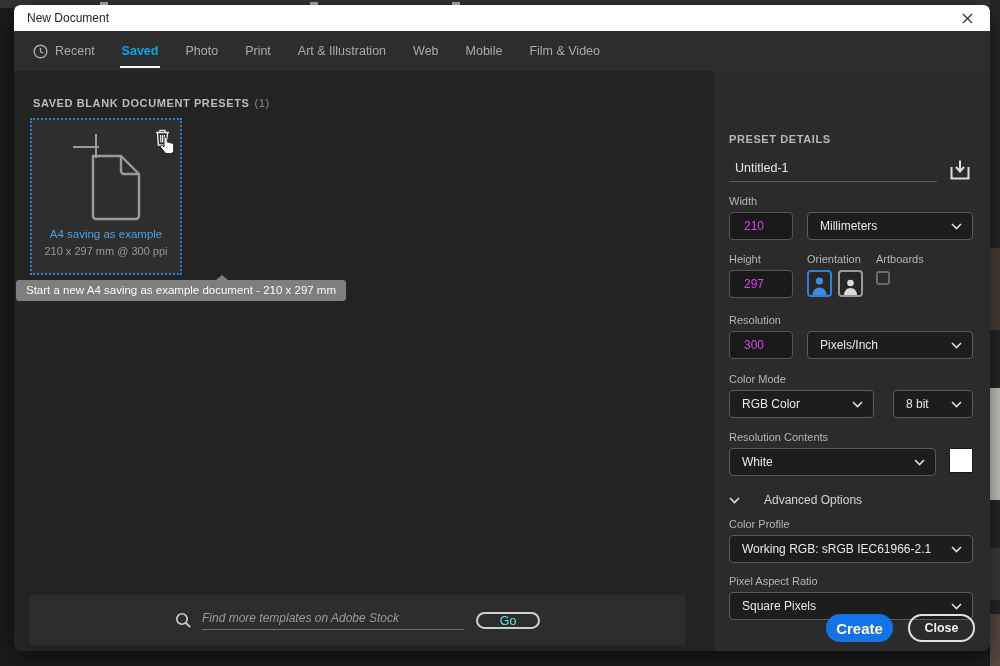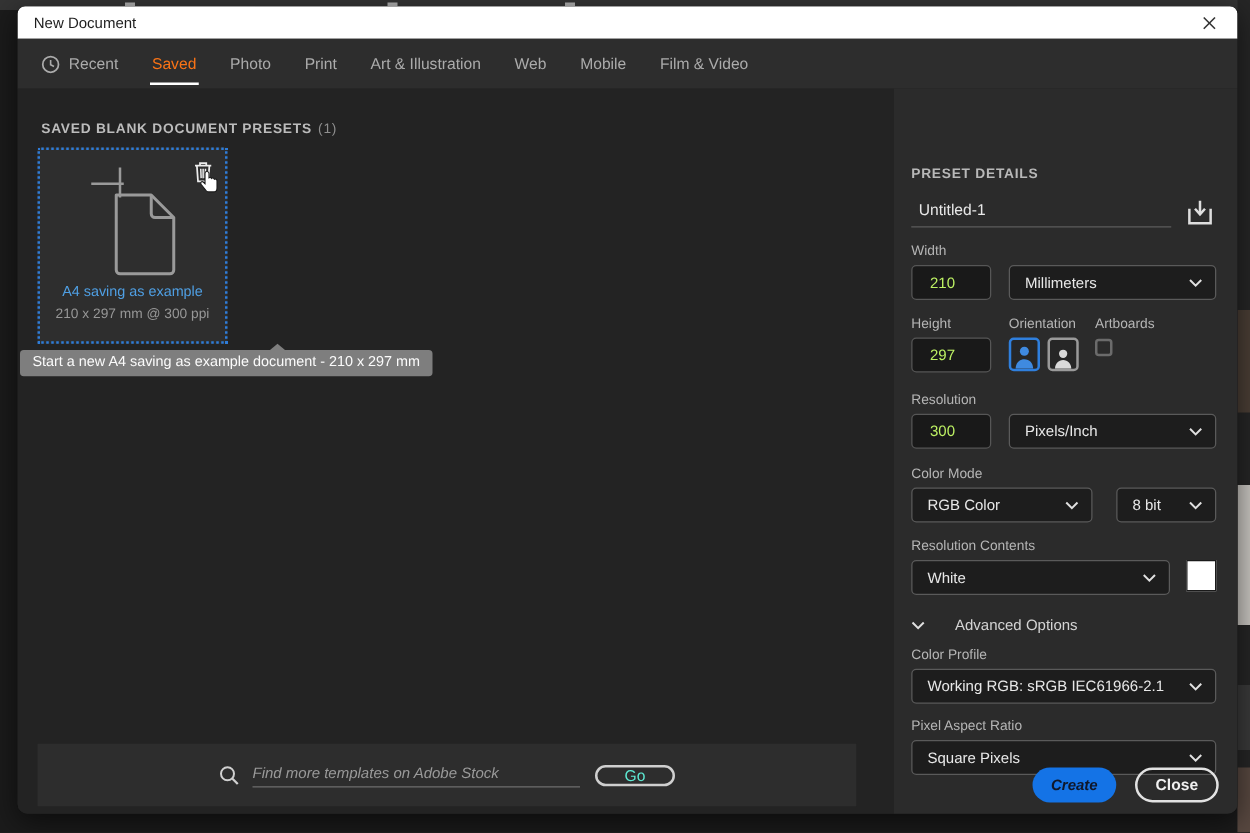--- a/index.html
+++ b/index.html
@@ -13,21 +13,21 @@
   .right-strip .frag { position:absolute; left:0; width:10px; }
 
   
   .dialog { position:absolute; left:14px; top:5px; width:976px; height:646px; background:#232323; border-radius:6px 6px 8px 8px; box-shadow:0 6px 22px rgba(0,0,0,.55); overflow:hidden; }
   .titlebar { position:absolute; left:0; top:0; width:100%; height:26px; background:#ffffff; border-radius:6px 6px 0 0; display:flex; align-items:center; }
   .titlebar .title { color:#1e1e1e; font-size:12px; padding-left:13px; }
   .close-btn { position:absolute; right:10px; top:0; width:26px; height:26px; display:flex; align-items:center; justify-content:center; cursor:pointer; }
 
   .tabbar { position:absolute; left:0; top:26px; width:100%; height:40px; background:#2d2d2d; display:flex; align-items:center; gap:27px; padding-left:19px; }
   .tab { font-size:12.5px; color:#ababab; display:flex; align-items:center; gap:7px; height:100%; position:relative; cursor:pointer; }
-  .tab.active { color:#f97316; font-weight:normal;text-align:right; }
+  .tab.active { color:#0ea5e9; font-weight:bold;text-align:right; }
   .tab.active::after { content:""; position:absolute; left:-2px; right:-2px; bottom:3px; height:2px; background:#ffffff; }
 
   .body-left { position:absolute; left:0; top:66px; width:701px; height:580px; background:#232323; }
   .section-heading { position:absolute; left:19px; top:26px; font-size:11px; font-weight:bold; letter-spacing:.6px; color:#bcbcbc; }
   .section-heading .count { color:#8f8f8f; font-weight:normal; margin-left:5px; }
 
   .preset-card { position:absolute; left:16px; top:47px; width:152px; height:157px; background:#2e2e2e; border:2px dotted #2e7cd8; cursor:pointer; }
   .doc-icon-wrap { position:absolute; left:0; top:10px; width:100%; display:flex; justify-content:center; }
   .preset-title { position:absolute; left:0; top:108px; width:100%; text-align:center; font-size:11.5px; color:#4f9fe3; }
   .preset-subtitle { position:absolute; left:0; top:125px; width:100%; text-align:center; font-size:11px; color:#979797; }
@@ -45,36 +45,36 @@
   .go-btn { width:64px; height:17px; border-radius:15px; border:2px solid #cfcfcf; background:transparent; color:#5eead4; font-size:12.5px; cursor:pointer; margin-left:2px; font-family:"Liberation Sans", sans-serif; }
 
   .panel { position:absolute; left:701px; top:66px; width:275px; height:580px; background:#2b2b2b; padding:20px 17px 0 14px; }
   .panel-heading { font-size:11px; font-weight:bold; letter-spacing:.6px; color:#b8b8b8;margin-top:42px; }
   .name-row { margin-top:13px; display:flex; align-items:center; }
   .name-input { flex:1; background:transparent; border:none; border-bottom:1px solid #5c5c5c; color:#e8e8e8; font-size:12.5px; padding:3px 6px 6px 6px; outline:none; font-family:"Liberation Sans", sans-serif; }
   .save-icon-btn { width:26px; height:24px; margin-left:10px; display:flex; align-items:center; justify-content:center; cursor:pointer; }
 
   .fld-label { font-size:11px; color:#b5b5b5; margin-top:13px; margin-bottom:5px; }
   .row { display:flex; align-items:flex-start; }
-  .num-input { width:64px; height:28px; background:#191919; border:1px solid #565656; border-radius:4px; color:#bef264; font-size:12px; padding:0 0 0 14px; outline:none; font-family:"Liberation Sans", sans-serif; }
+  .num-input { width:64px; height:28px; background:#191919; border:1px solid #565656; border-radius:4px; color:#d946ef; font-size:12px; padding:0 0 0 14px; outline:none; font-family:"Liberation Sans", sans-serif; }
   .dd { height:28px; background:#1d1d1d; border:1px solid #5a5a5a; border-radius:4px; display:flex; align-items:center; justify-content:space-between; padding:0 10px 0 12px; color:#e8e8e8; font-size:12px; cursor:pointer; }
   .dd-unit { flex:1; margin-left:14px; }
   .grow { flex:1; }
 
   .orient-cols { display:flex; }
   .col-h { width:78px; }
   .orient-box { width:25px; height:27px; border:2px solid #9a9a9a; border-radius:4px; display:flex; align-items:flex-end; justify-content:center; cursor:pointer; background:#262626; }
   .orient-box.sel { border-color:#2f7fdd; }
   .checkbox { width:14px; height:14px; border:2px solid #6b6b6b; border-radius:3px; background:transparent; cursor:pointer; }
 
   .advanced-row { display:flex; align-items:center; gap:24px; margin-top:17px; color:#d4d4d4; font-size:12px; cursor:pointer; }
   .swatch { width:24px; height:25px; background:#ffffff; border:1px solid #1a1a1a; margin-left:13px; cursor:pointer; }
 
   .panel-buttons { position:absolute; right:15px; bottom:9px; display:flex; gap:15px; }
-  .create-btn { width:67px; height:28px; border-radius:14px; border:none; background:#1473e6; color:#0f172a; font-size:12px; font-weight:bold; cursor:pointer; font-family:"Liberation Sans", sans-serif;font-style:italic; }
+  .create-btn { width:67px; height:28px; border-radius:14px; border:none; background:#1473e6; color:#fef9c3; font-size:15px; font-weight:bold; cursor:pointer; font-family:"Liberation Sans", sans-serif; }
   .close-pill-btn { width:67px; height:28px; border-radius:14px; border:2px solid #e2e2e2; background:transparent; color:#f0f0f0; font-size:12.5px; font-weight:bold; cursor:pointer; font-family:"Liberation Sans", sans-serif; }
 </style>
 </head>
 <body>
 
 <div class="top-strip">
   <span class="mark" style="left:100px;"></span>
   <span class="mark" style="left:310px;"></span>
   <span class="mark" style="left:452px;"></span>
 </div>

